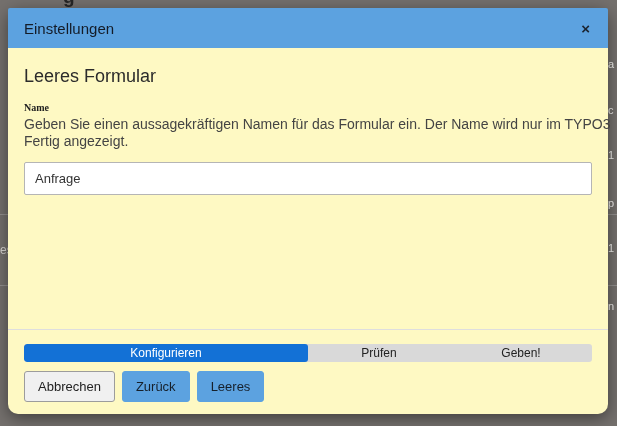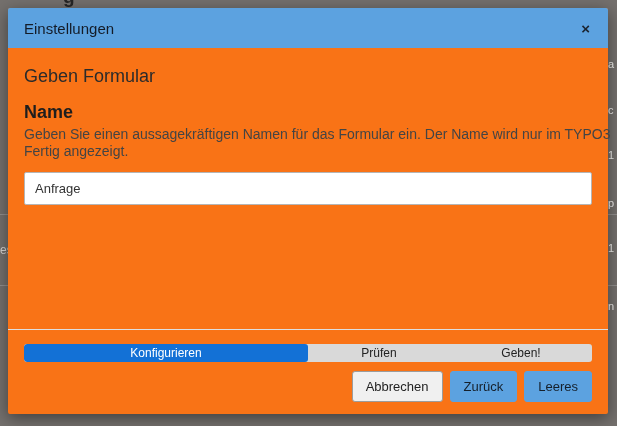--- a/index.html
+++ b/index.html
@@ -26,22 +26,22 @@
   }
   .bg-rowline {
     position: absolute; left: 0; width: 100%; height: 1px;
     background: rgba(255,255,255,0.22);
   }
 
   
   .modal {
     position: absolute; left: 8px; top: 8px;
     width: 600px; height: 406px;
-    background: #f97316;
-    border-radius: 2px;
+    background: #fef9c3;
+    border-radius: 10px;
     box-shadow: 0 4px 16px rgba(0,0,0,0.45);
     z-index: 2;
     display: flex; flex-direction: column;
   }
   .modal-header {
     height: 40px; flex: 0 0 40px;
     background: #5ca2e0;
     border-radius: 2px 2px 0 0;
     display: flex; align-items: center;
     padding: 0 16px;
@@ -58,22 +58,23 @@
 
   .modal-body {
     flex: 1 1 auto;
     padding: 16px;
   }
   .form-heading {
     font-size: 18px; font-weight: 500; color: #2b2b2b;
     margin-top: 2px; margin-bottom: 15px;
   }
   .field-label {
-    font-size: 18px; font-weight: bold; color: #1e1e1e;
+    font-size: 10px; font-weight: bold; color: #1e1e1e;
     margin-bottom: 3px;
+    font-family: Liberation Serif, serif;
   }
   .field-description {
     font-size: 14px; color: #444444; line-height: 17px;
     margin-bottom: 12px;
   }
   .field-description div { white-space: nowrap; }
   .name-input {
     width: 568px; height: 33px;
     border: 1px solid #b5b5b5; border-radius: 2px;
     padding: 0 10px;
@@ -101,21 +102,21 @@
     background: #1371d6; color: #ffffff;
     border-radius: 3px;
   }
   .progress-step.pending { color: #222222; }
   .step-0 { left: 0; width: 50%; }
   .step-1 { left: 50%; width: 25%; text-align: right; }
   .step-2 { left: 75%; width: 25%; }
 
   .button-row {
     margin-top: 9px;
-    display: flex; justify-content: flex-end; gap: 7px;
+    display: flex; justify-content: flex-start; gap: 7px;
   }
   .btn {
     height: 31px; padding: 0 13px;
     font-size: 13px; border-radius: 3px; cursor: pointer;
     font-family: "Liberation Sans", sans-serif;
   }
   .btn-default {
     background: #f0f0f0; border: 1px solid #9c9c9c; color: #222222;
   }
   .btn-primary {
@@ -139,21 +140,21 @@
 </div>
 
 <div class="modal">
 
   <div class="modal-header">
     <div class="modal-title">Einstellungen</div>
     <button class="modal-close">×</button>
   </div>
 
   <div class="modal-body">
-    <div class="form-heading">Geben Formular</div>
+    <div class="form-heading">Leeres Formular</div>
 
     <div class="field-label">Name</div>
 
     <div class="field-description">
       <div>Geben Sie einen aussagekräftigen Namen für das Formular ein. Der Name wird nur im TYPO3</div>
       <div>Fertig angezeigt.</div>
     </div>
 
     <input class="name-input" type="text" value="Anfrage" style="">
   </div>

